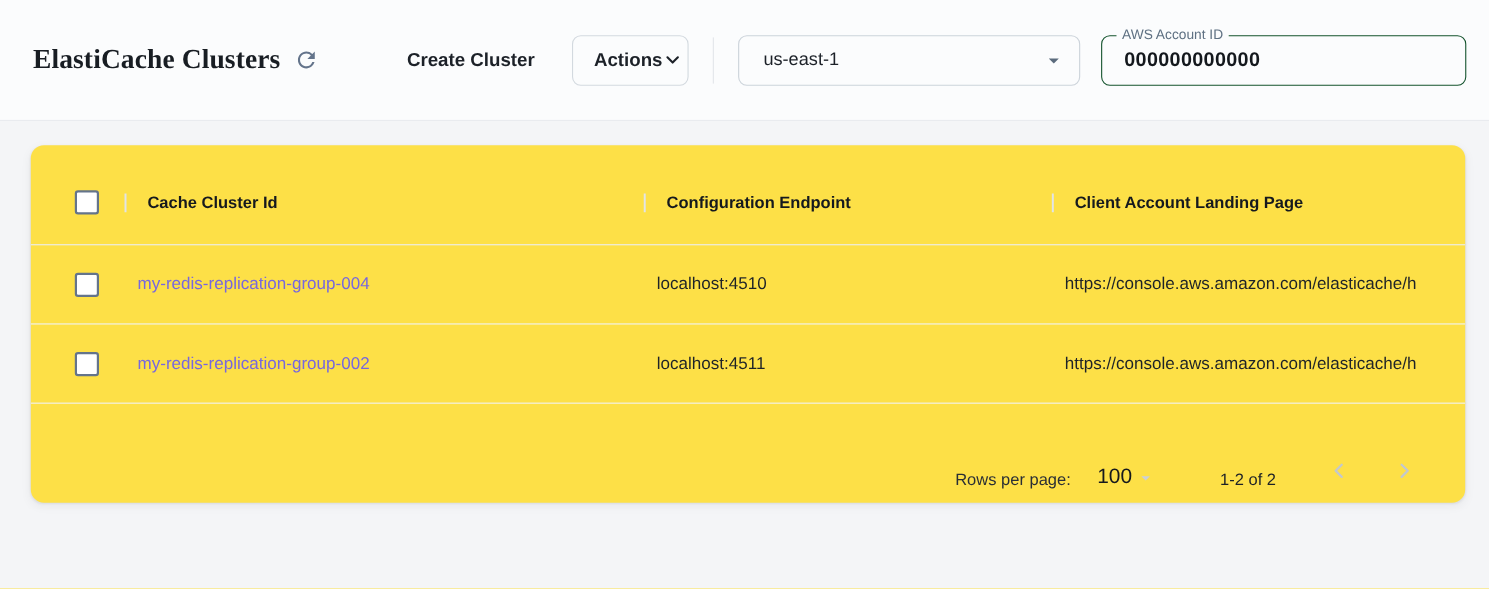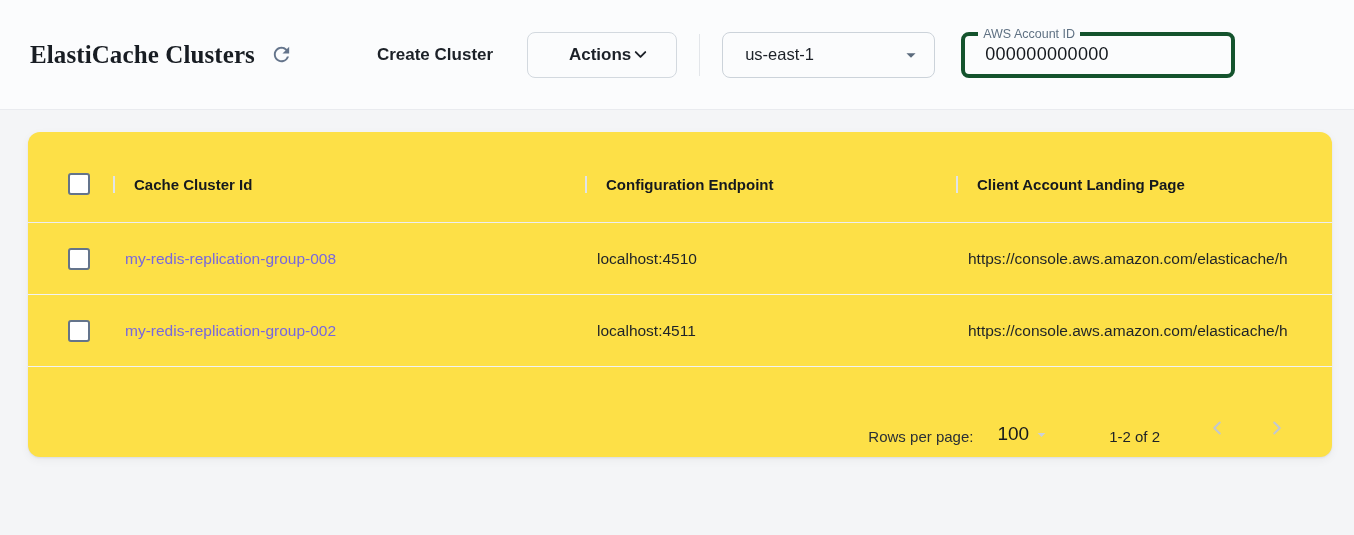--- a/index.html
+++ b/index.html
@@ -67,40 +67,40 @@
     padding-left: 15px;
   }
   .vdivider {
     width: 1px;
     height: 42px;
     background: #e3e6ea;
     margin: 0 22px;
     flex: none;
   }
   .region-select {
-    width: 213px;
+    width: 311px;
     height: 46px;
     border: 1px solid #ccd3da;
     border-radius: 8px;
     display: flex;
     align-items: center;
     justify-content: space-between;
     padding: 0 12px 0 22px;
     font-size: 16.5px;
     color: #1c2128;
     cursor: pointer;
     flex: none;
     background: transparent;
   }
   .account-field {
     position: relative;
-    margin-left: 26px;
-    width: 274px;
+    margin-left: 19px;
+    width: 332px;
     height: 46px;
-    border: 4px solid #14532d;
+    border: 1px solid #14532d;
     border-radius: 8px;
     flex: none;
   }
   .account-field .notch-label {
     position: absolute;
     top: -9px;
     left: 13px;
     background: #fbfcfd;
     padding: 0 5px;
     font-size: 12.5px;
@@ -112,20 +112,21 @@
     width: 100%;
     height: 100%;
     border: none;
     outline: none;
     background: transparent;
     font-family: inherit;
     font-size: 18px;
     color: #14181d;
     padding: 0 14px 0 20px;
     letter-spacing: 0.3px;
+    font-weight: bold;
   }
 
   
   .main { padding: 22px 22px 0 28px; }
   .card {
     width: 1304px;
     height: 325px;
     background: #fde047;
     border-radius: 12px;
     box-shadow: 0 1px 2px rgba(16,24,40,0.07), 0 3px 10px rgba(16,24,40,0.05);
@@ -280,21 +281,21 @@
       <div class="col-3 hcell">
         <span>Client Account Landing Page</span>
       </div>
     </div>
 
     <div class="grid-row">
       <div class="col-check">
         <span class="checkbox"></span>
       </div>
       <div class="col-1 cell">
-        <a class="cell-link">my-redis-replication-group-008</a>
+        <a class="cell-link">my-redis-replication-group-004</a>
       </div>
       <div class="col-2 cell">localhost:4510</div>
       <div class="col-3 cell">https://console.aws.amazon.com/elasticache/h</div>
     </div>
 
     <div class="grid-row">
       <div class="col-check">
         <span class="checkbox"></span>
       </div>
       <div class="col-1 cell">

